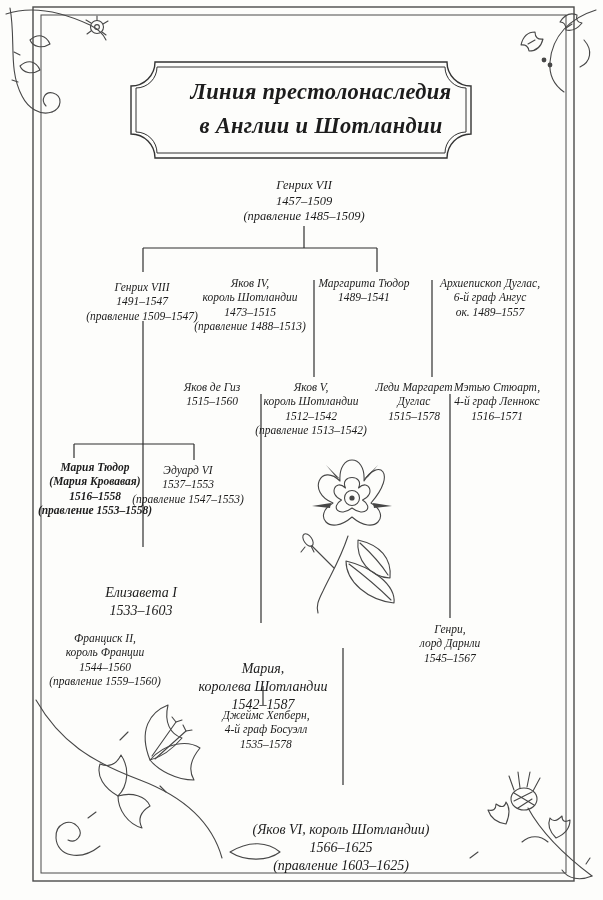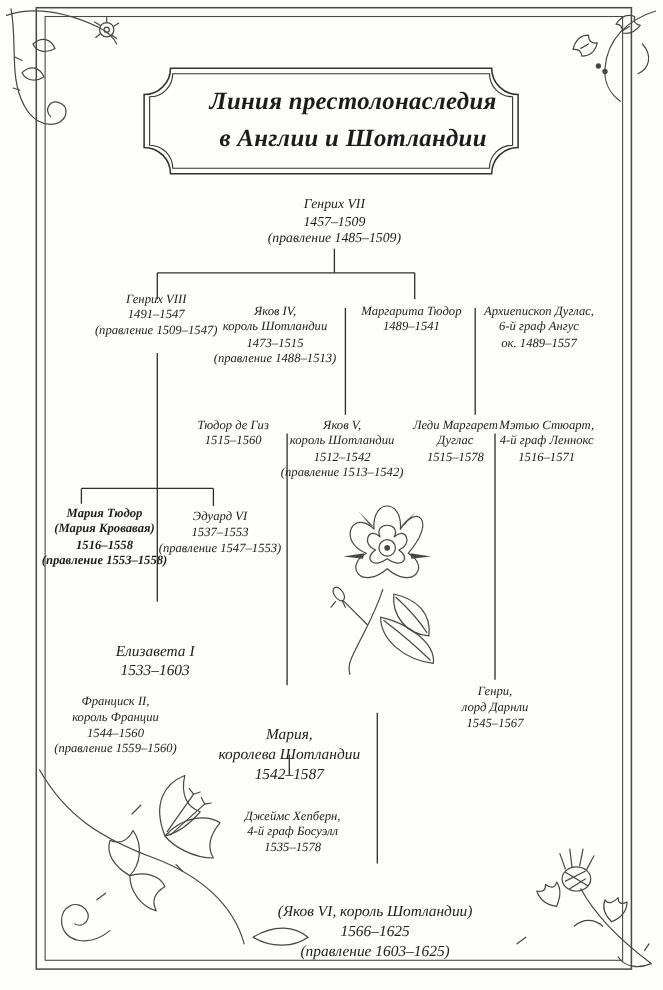--- a/index.html
+++ b/index.html
@@ -138,43 +138,43 @@
     <div>Линия престолонаследия</div>
     <div>в Англии и Шотландии</div>
   </div>
 
   <div class="node md" style="left:304px; top:178px;font-family:Liberation Serif, serif;">
     <div>Генрих VII</div>
     <div>1457–1509</div>
     <div>(правление 1485–1509)</div>
   </div>
 
-  <div class="node" style="left:142px; top:265px;">
+  <div class="node" style="left:142px; top:280px;">
     <div>Генрих VIII</div>
     <div>1491–1547</div>
     <div>(правление 1509–1547)</div>
   </div>
   <div class="node" style="left:250px; top:276px;">
     <div>Яков IV,</div>
     <div>король Шотландии</div>
     <div>1473–1515</div>
     <div>(правление 1488–1513)</div>
   </div>
-  <div class="node" style="left:374px; top:276px;">
+  <div class="node" style="left:364px; top:276px;">
     <div>Маргарита Тюдор</div>
     <div>1489–1541</div>
   </div>
   <div class="node" style="left:490px; top:276px;">
     <div>Архиепископ Дуглас,</div>
     <div>6-й граф Ангус</div>
     <div>ок. 1489–1557</div>
   </div>
 
   <div class="node" style="left:212px; top:380px;">
-    <div>Тюдор де Гиз</div>
+    <div>Яков де Гиз</div>
     <div>1515–1560</div>
   </div>
   <div class="node" style="left:311px; top:380px;">
     <div>Яков V,</div>
     <div>король Шотландии</div>
     <div>1512–1542</div>
     <div>(правление 1513–1542)</div>
   </div>
   <div class="node" style="left:414px; top:380px;">
     <div>Леди Маргарет</div>
@@ -186,21 +186,21 @@
     <div>4-й граф Леннокс</div>
     <div>1516–1571</div>
   </div>
 
   <div class="node" style="left:95px; top:460px;font-weight:bold;">
     <div>Мария Тюдор</div>
     <div>(Мария  Кровавая)</div>
     <div>1516–1558</div>
     <div>(правление 1553–1558)</div>
   </div>
-  <div class="node" style="left:200px; top:463px;">
+  <div class="node" style="left:188px; top:463px;">
     <div>Эдуард VI</div>
     <div>1537–1553</div>
     <div>(правление 1547–1553)</div>
   </div>
 
   <div class="node lg" style="left:141px; top:551px;">
     <div>Елизавета I</div>
     <div>1533–1603</div>
   </div>
 
@@ -214,21 +214,21 @@
     <div>Мария,</div>
     <div>королева Шотландии</div>
     <div>1542–1587</div>
   </div>
   <div class="node" style="left:450px; top:622px;">
     <div>Генри,</div>
     <div>лорд Дарнли</div>
     <div>1545–1567</div>
   </div>
 
-  <div class="node" style="left:266px; top:735px;">
+  <div class="node" style="left:266px; top:708px;">
     <div>Джеймс Хепберн,</div>
     <div>4-й граф Босуэлл</div>
     <div>1535–1578</div>
   </div>
 
   <div class="node lg" style="left:341px; top:788px;">
     <div>(Яков VI, король Шотландии)</div>
     <div>1566–1625</div>
     <div>(правление 1603–1625)</div>
   </div>

